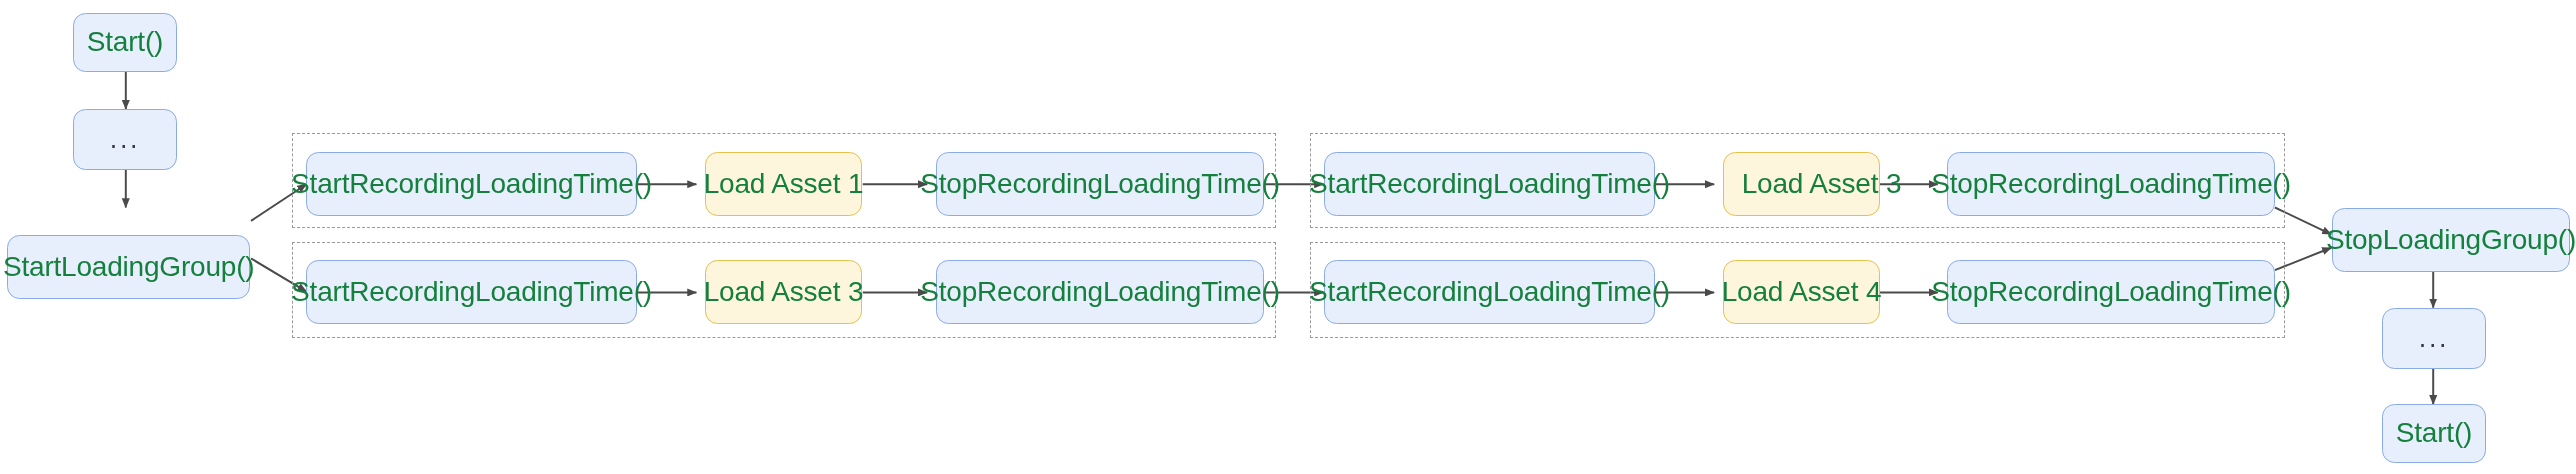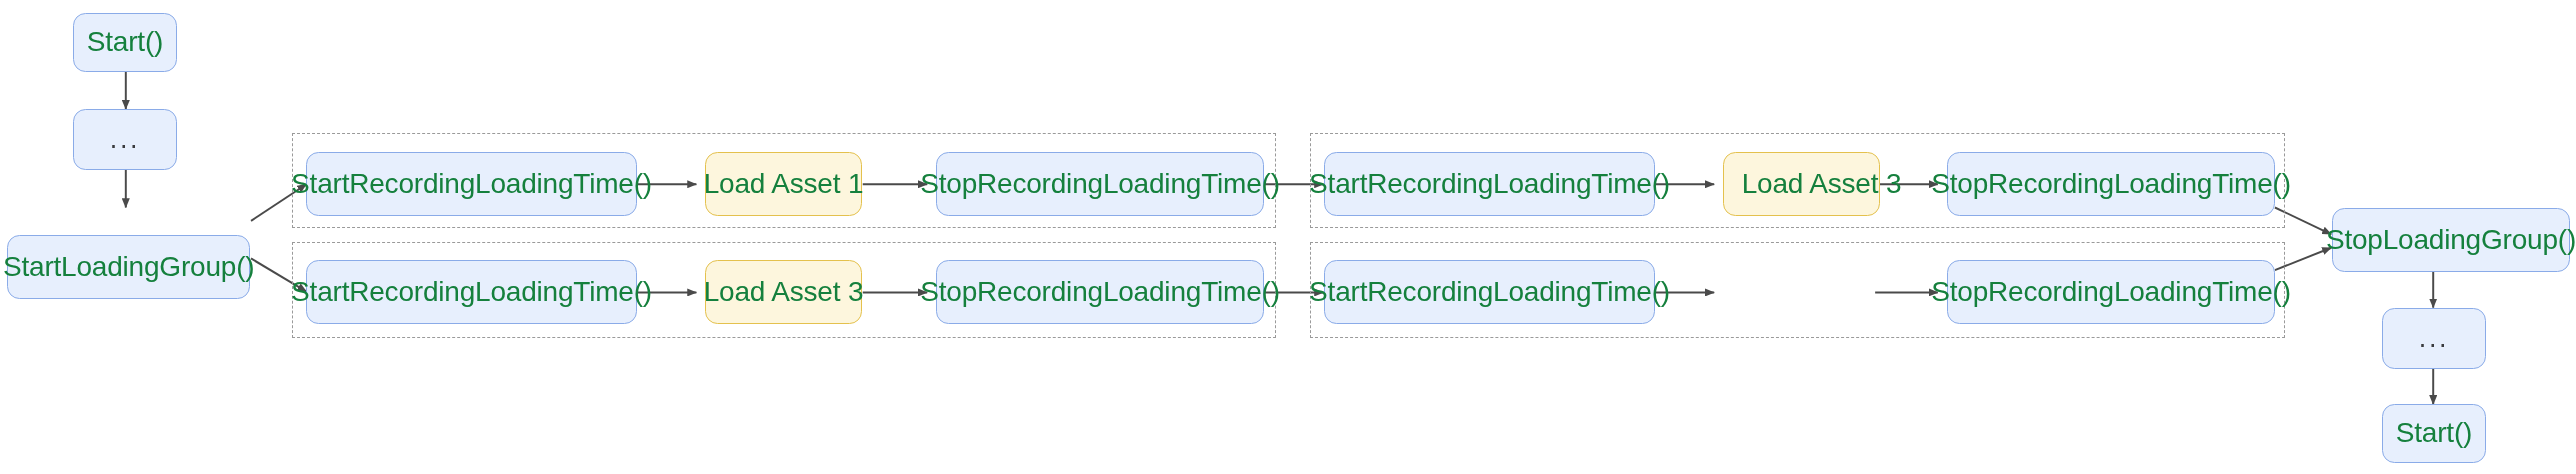--- a/index.html
+++ b/index.html
@@ -151,20 +151,23 @@
   <div class="node yellow" style="left:1723px; top:152px; width:157px; height:64px;padding-left:40px;">
     <span>Load Asset 3</span>
   </div>
   <div class="node blue" style="left:1947px; top:152px; width:328px; height:64px;">
     <span>StopRecordingLoadingTime()</span>
   </div>
 
   <div class="node blue" style="left:1324px; top:260px; width:331px; height:64px;">
     <span>StartRecordingLoadingTime()</span>
   </div>
+  <div class="node yellow" style="left:1723px; top:260px; width:157px; height:64px;">
+    <span>Load Asset 4</span>
+  </div>
   <div class="node blue" style="left:1947px; top:260px; width:328px; height:64px;">
     <span>StopRecordingLoadingTime()</span>
   </div>
 
   <div class="node blue" style="left:2332px; top:208px; width:238px; height:64px;">
     <span>StopLoadingGroup()</span>
   </div>
   <div class="node blue ellipsis" style="left:2382px; top:308px; width:104px; height:61px;">
     <span>...</span>
   </div>

